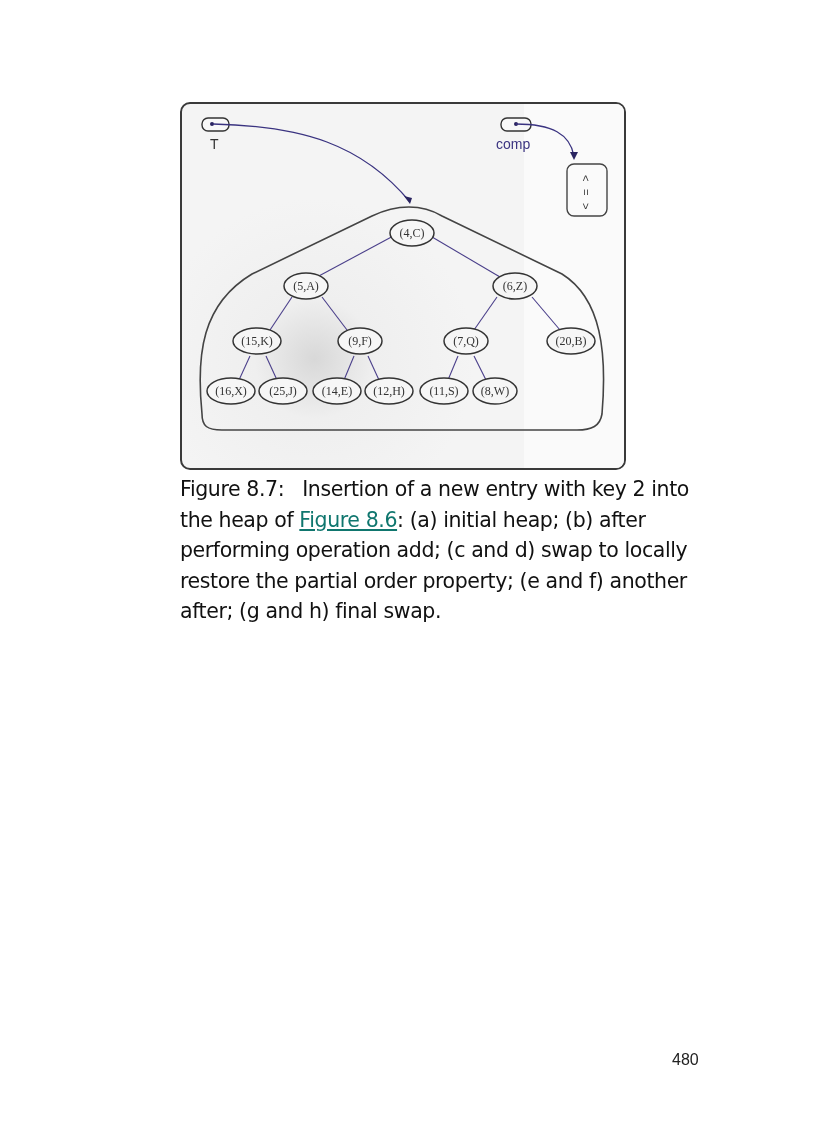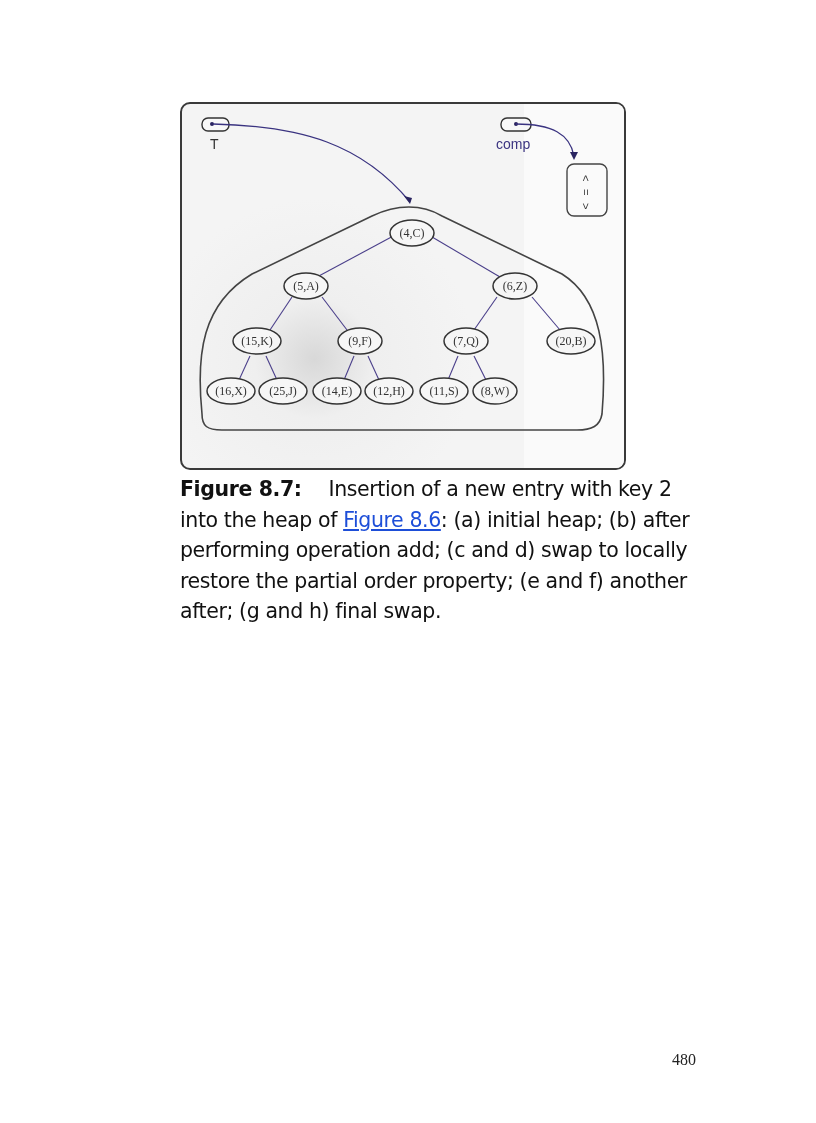--- a/index.html
+++ b/index.html
@@ -11,25 +11,25 @@
                 #f2f2f2;
     overflow:hidden;
   }
   .figure-frame .light { position:absolute; right:0; top:0; width:100px; height:100%; background:#fafafa; }
   .figure-svg { position:absolute; left:0; top:0; }
   .caption {
     position:absolute; left:180px; top:474px; width:520px;
     font-family:"DejaVu Sans", sans-serif; font-size:20.5px; line-height:30.5px; color:#111;
     letter-spacing:-0.4px;
   }
-  .caption .label { font-weight:bold; margin-right:27px; }
-  .caption a { color:#1d4ed8; }
+  .caption .label { font-weight:normal; margin-right:18px; }
+  .caption a { color:#0f766e; }
   .page-number {
     position:absolute; left:672px; top:1051px;
-    font-family:Liberation Serif, serif; font-size:16px; color:#222;
+    font-family:Liberation Sans, sans-serif; font-size:16px; color:#222;
   }
 </style>
 </head>
 <body>
 
 <div class="figure-frame">
   <div class="light"></div>
   <svg class="figure-svg" width="446" height="368" viewBox="0 0 446 368">
 
     <path d="M 20,310 C 14,250 20,200 70,170 L 190,112 C 215,100 240,100 260,112 L 380,170 C 420,195 425,250 420,310 C 418,322 410,326 395,326 L 40,326 C 25,326 20,322 20,310 Z" fill="none" stroke="#444" stroke-width="1.6"></path>

